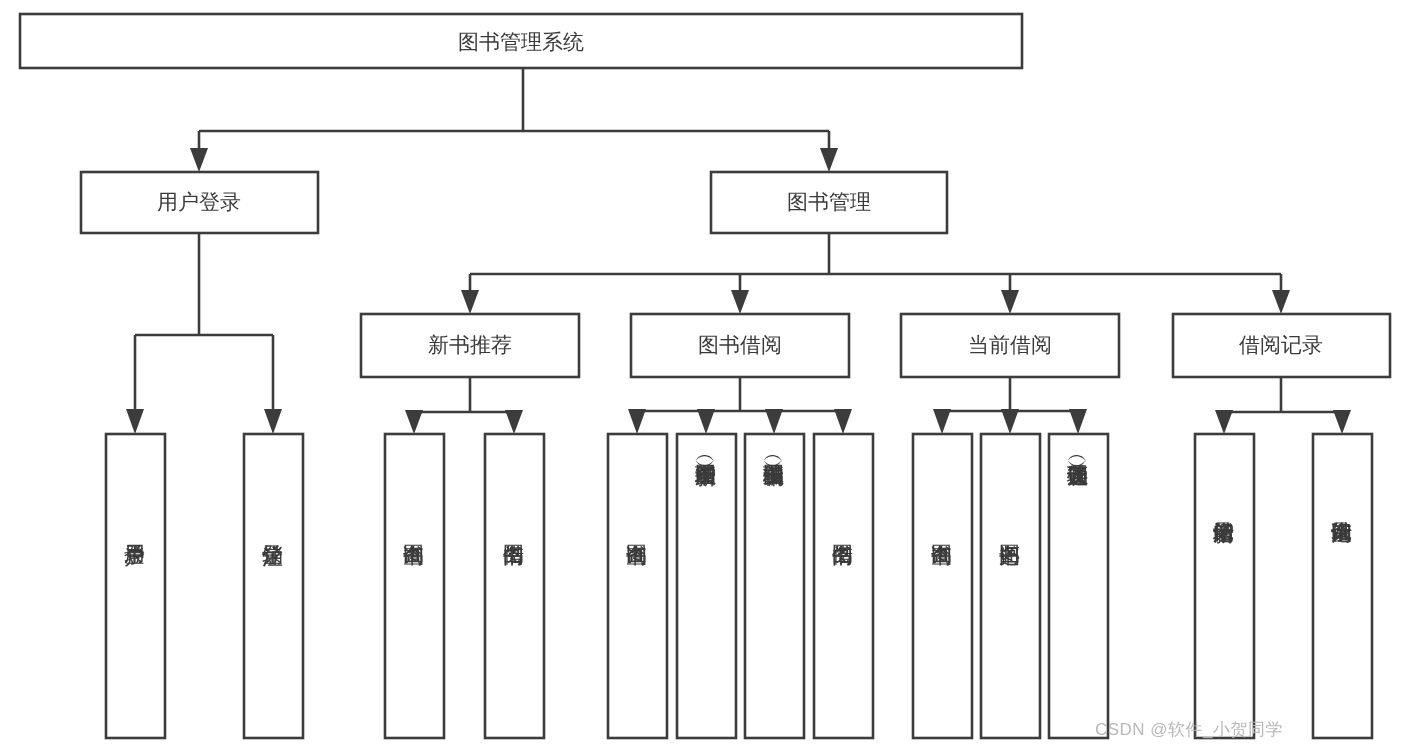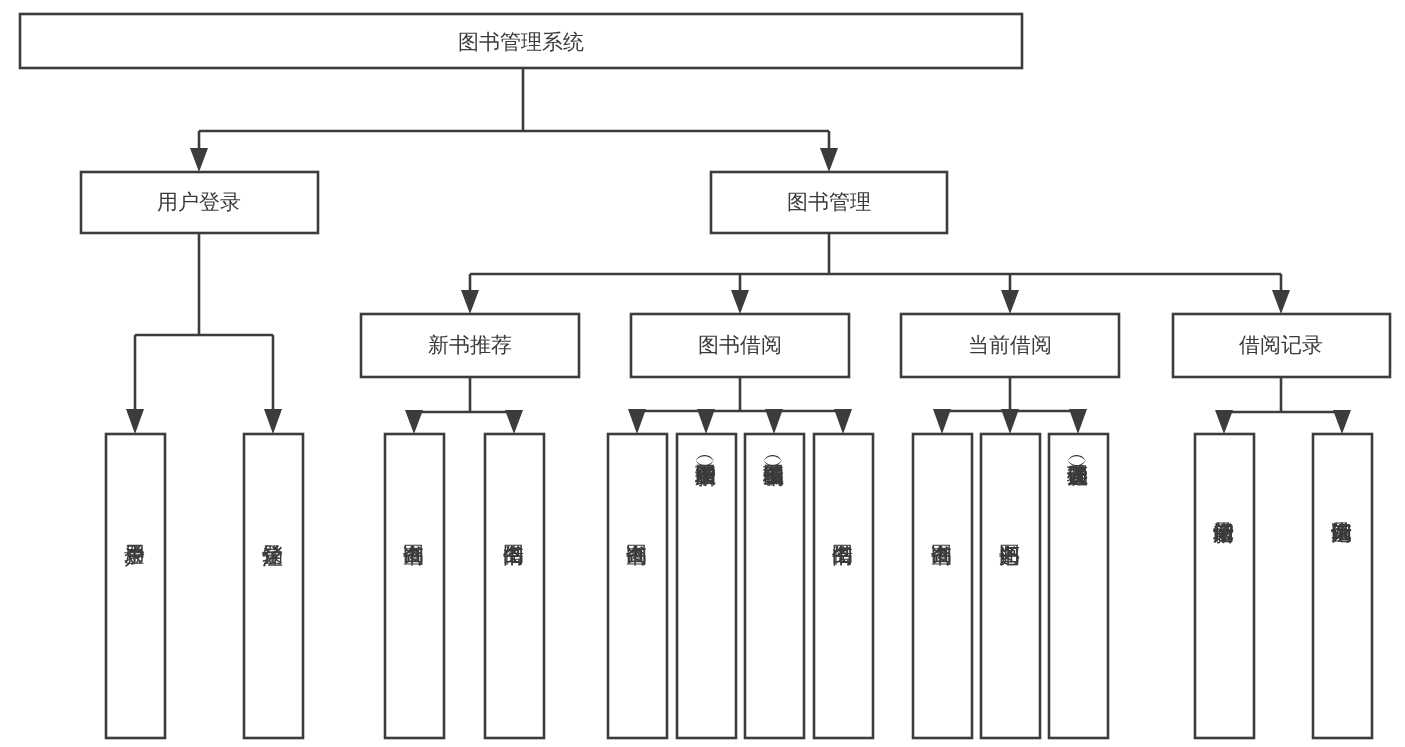--- a/index.html
+++ b/index.html
@@ -235,14 +235,15 @@
       <text class="node-label-vertical" x="1224" y="505" style="writing-mode:vertical-rl;">新增借阅记录</text>
     </g>
 
     <g>
       <rect class="node-box" x="1313" y="434" width="59" height="304"></rect>
       <text class="node-label-vertical" x="1342" y="505" style="writing-mode:vertical-rl;">查询借阅记录</text>
     </g>
 
   </svg>
 
+  <div class="watermark-text">CSDN @软件_小贺同学</div>
 
 </div>
 
 </body></html>

